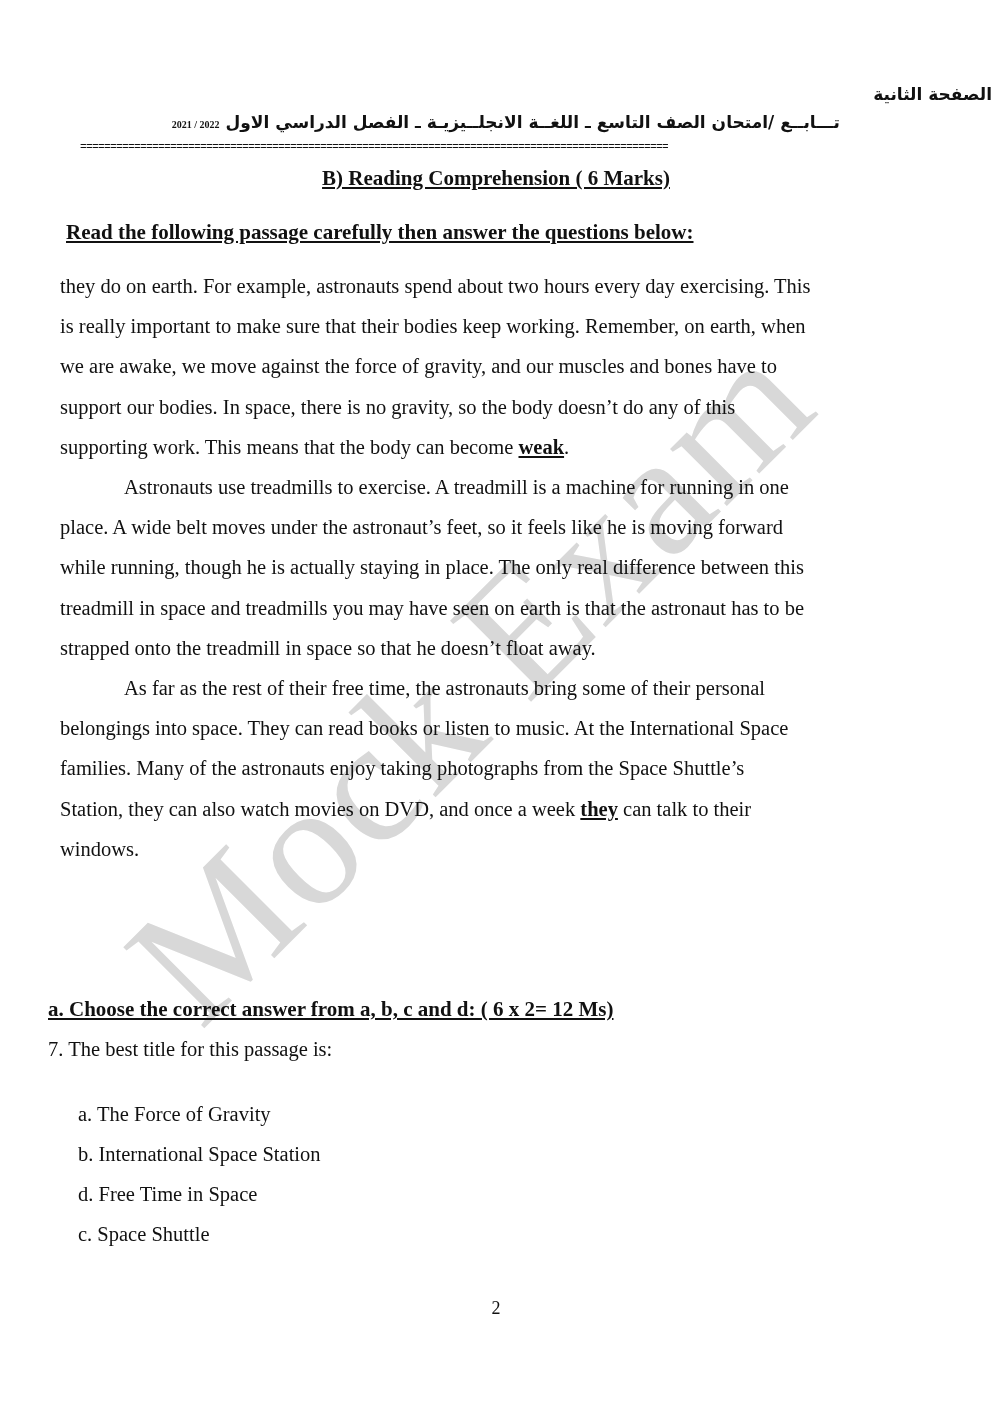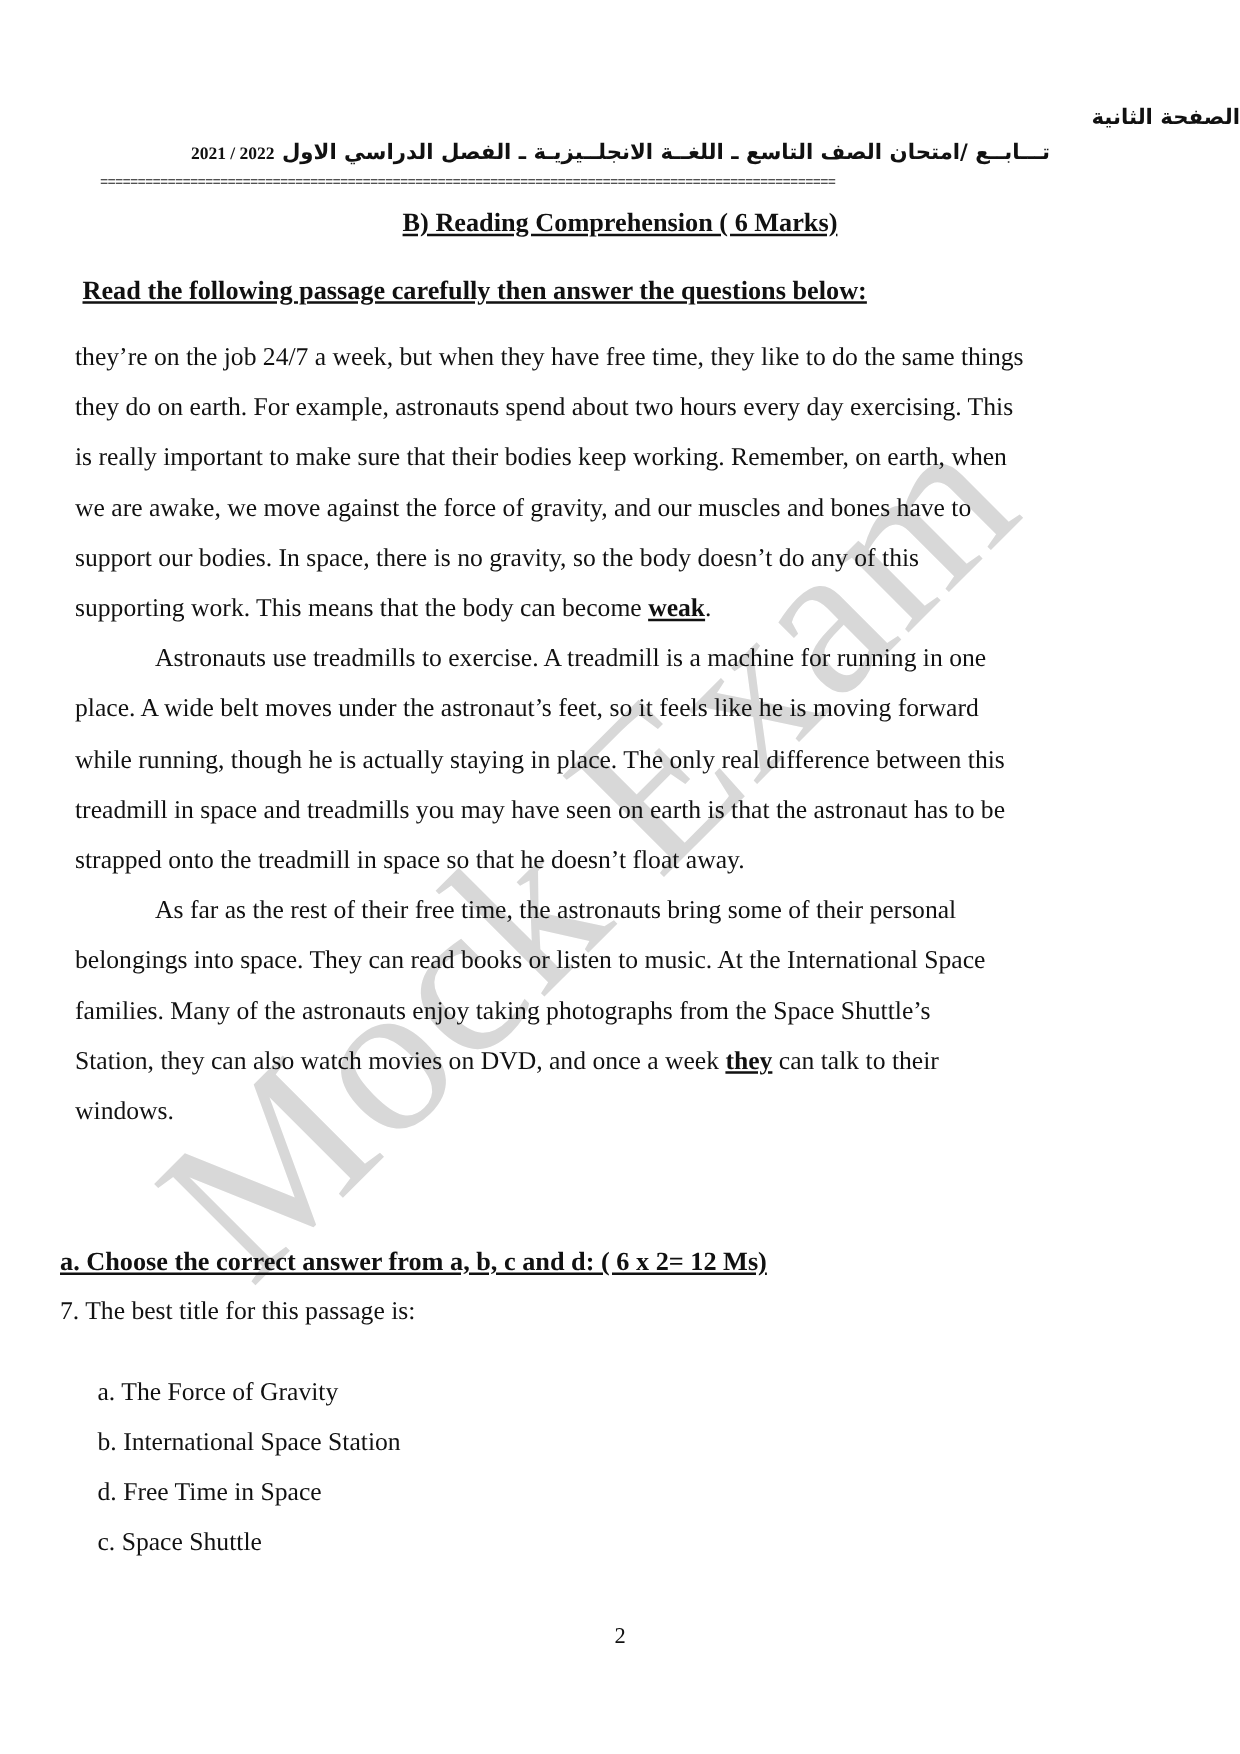--- a/index.html
+++ b/index.html
@@ -10,21 +10,21 @@
       position: absolute; left: 470px; top: 680px;
       transform: translate(-50%, -50%) rotate(-45deg);
       font-family: "Liberation Serif", serif; font-size: 175px; color: #d8d8d8;
       white-space: nowrap; pointer-events: none; z-index: 0; letter-spacing: 2px;
     }
     .content { position: absolute; inset: 0; z-index: 1; }
     .ar-title { position: absolute; top: 84px; left: 0; width: 992px; 
                 direction: rtl; font-family: "DejaVu Sans", sans-serif; font-weight: bold; font-size: 17px; }
     .ar-sub { position: absolute; top: 112px; left: 150px; width: 690px; text-align: right;
               direction: rtl; font-family: "DejaVu Sans", sans-serif; font-weight: bold; font-size: 17px; }
-    .ar-sub .year { font-family: "Liberation Serif", serif; font-size: 14px; font-weight: bold; }
+    .ar-sub .year { font-family: "Liberation Serif", serif; font-size: 10px; font-weight: bold; }
     .rule { position: absolute; top: 140px; left: 80px; width: 832px; overflow: hidden;
             white-space: nowrap; font-family: "Liberation Mono", monospace; font-size: 11px; letter-spacing: -0.6px; line-height: 14px; }
     .sec-title { position: absolute; top: 166px; left: 0; width: 992px; text-align: center;
                  font-weight: bold; font-size: 21px; text-decoration: underline; }
     .instr { position: absolute; top: 220px; left: 66px; font-weight: bold; font-size: 21px; text-decoration: underline; }
     .passage { position: absolute; top: 266px; left: 60px; width: 870px; font-size: 20.5px; line-height: 40.2px; }
     .passage p { margin: 0; }
     .passage .l { display: block; white-space: nowrap; }
     .u { font-weight: bold; text-decoration: underline; }
     .part-title { position: absolute; top: 997px; left: 48px; font-weight: bold; font-size: 21px; text-decoration: underline; }
@@ -44,21 +44,20 @@
       <span>تـــابــع /امتحان الصف التاسع ـ اللغــة الانجلــيزيـة ـ الفصل الدراسي الاول</span>
       <span class="year" dir="ltr">2021 / 2022</span>
     </div>
     <div class="rule">==================================================================================================</div>
 
     <div class="sec-title">B) Reading Comprehension ( 6 Marks)</div>
     <div class="instr">Read the following passage carefully then answer the questions below:</div>
 
     <div class="passage">
       <p>
-        <span class="l">they’re on the job 24/7 a week, but when they have free time, they like to do the same things</span>
         <span class="l">they do on earth. For example, astronauts spend about two hours every day exercising. This</span>
         <span class="l">is really important to make sure that their bodies keep working. Remember, on earth, when</span>
         <span class="l">we are awake, we move against the force of gravity, and our muscles and bones have to</span>
         <span class="l">support our bodies. In space, there is no gravity, so the body doesn’t do any of this</span>
         <span class="l"><span>supporting work. This means that the body can become </span><span class="u">weak</span><span>.</span></span>
       </p>
       <p>
         <span class="l" style="padding-left:64px">Astronauts use treadmills to exercise. A treadmill is a machine for running in one</span>
         <span class="l">place. A wide belt moves under the astronaut’s feet, so it feels like he is moving forward</span>
         <span class="l">while running, though he is actually staying in place. The only real difference between this</span>

